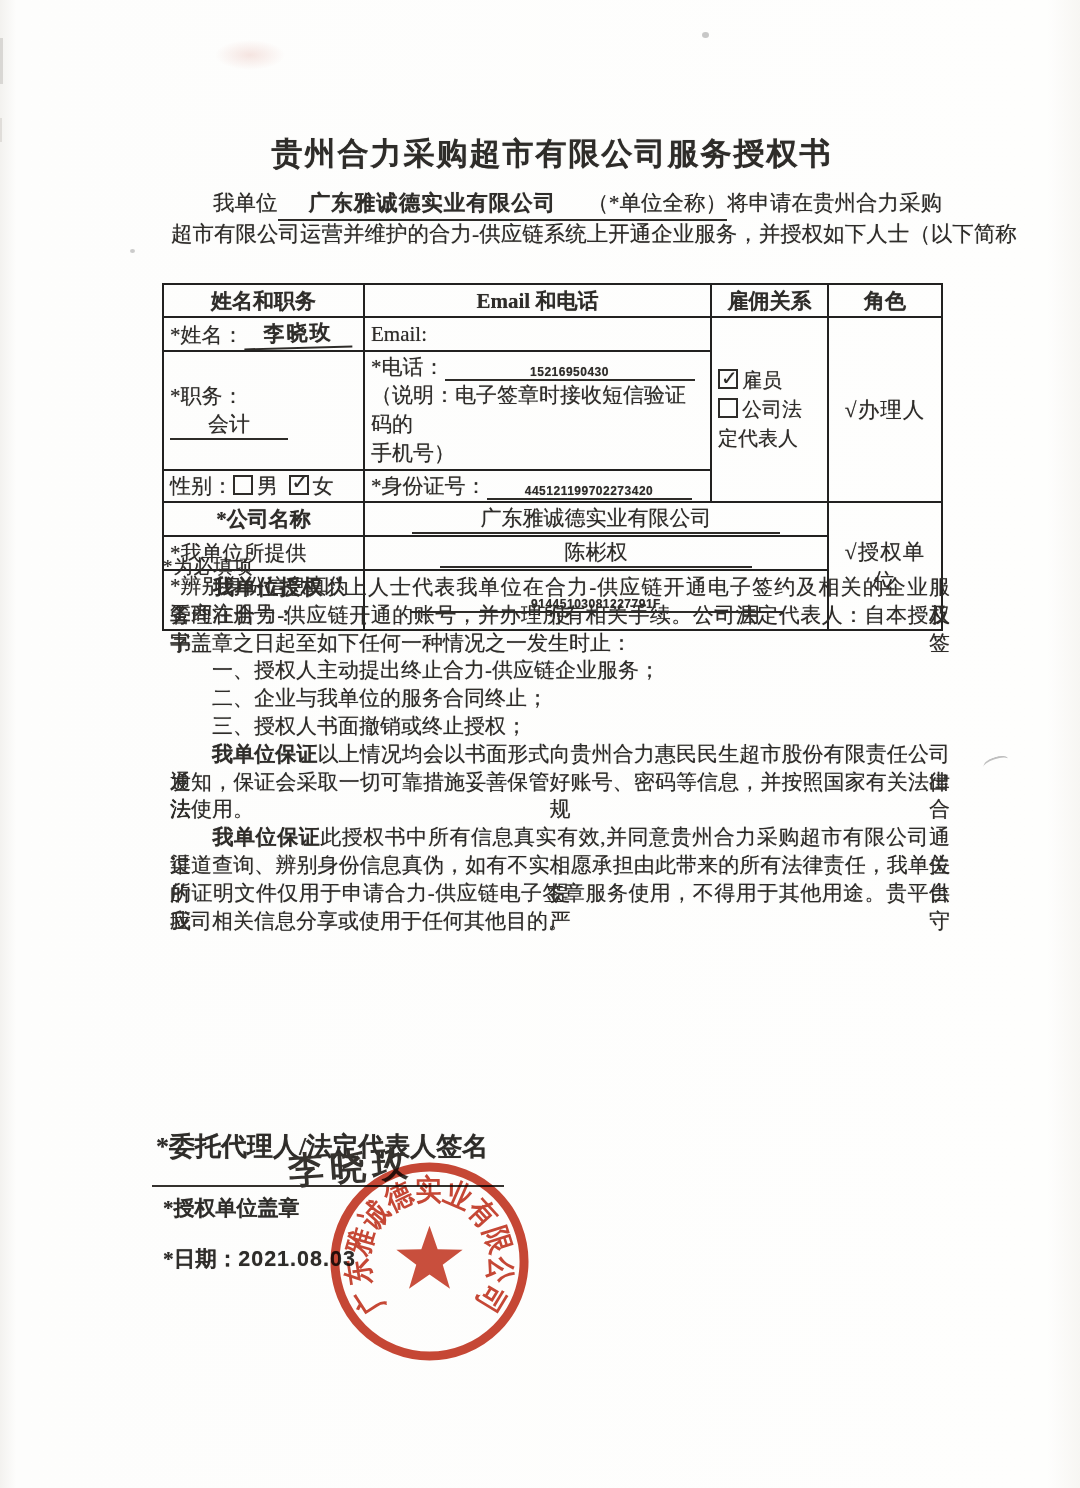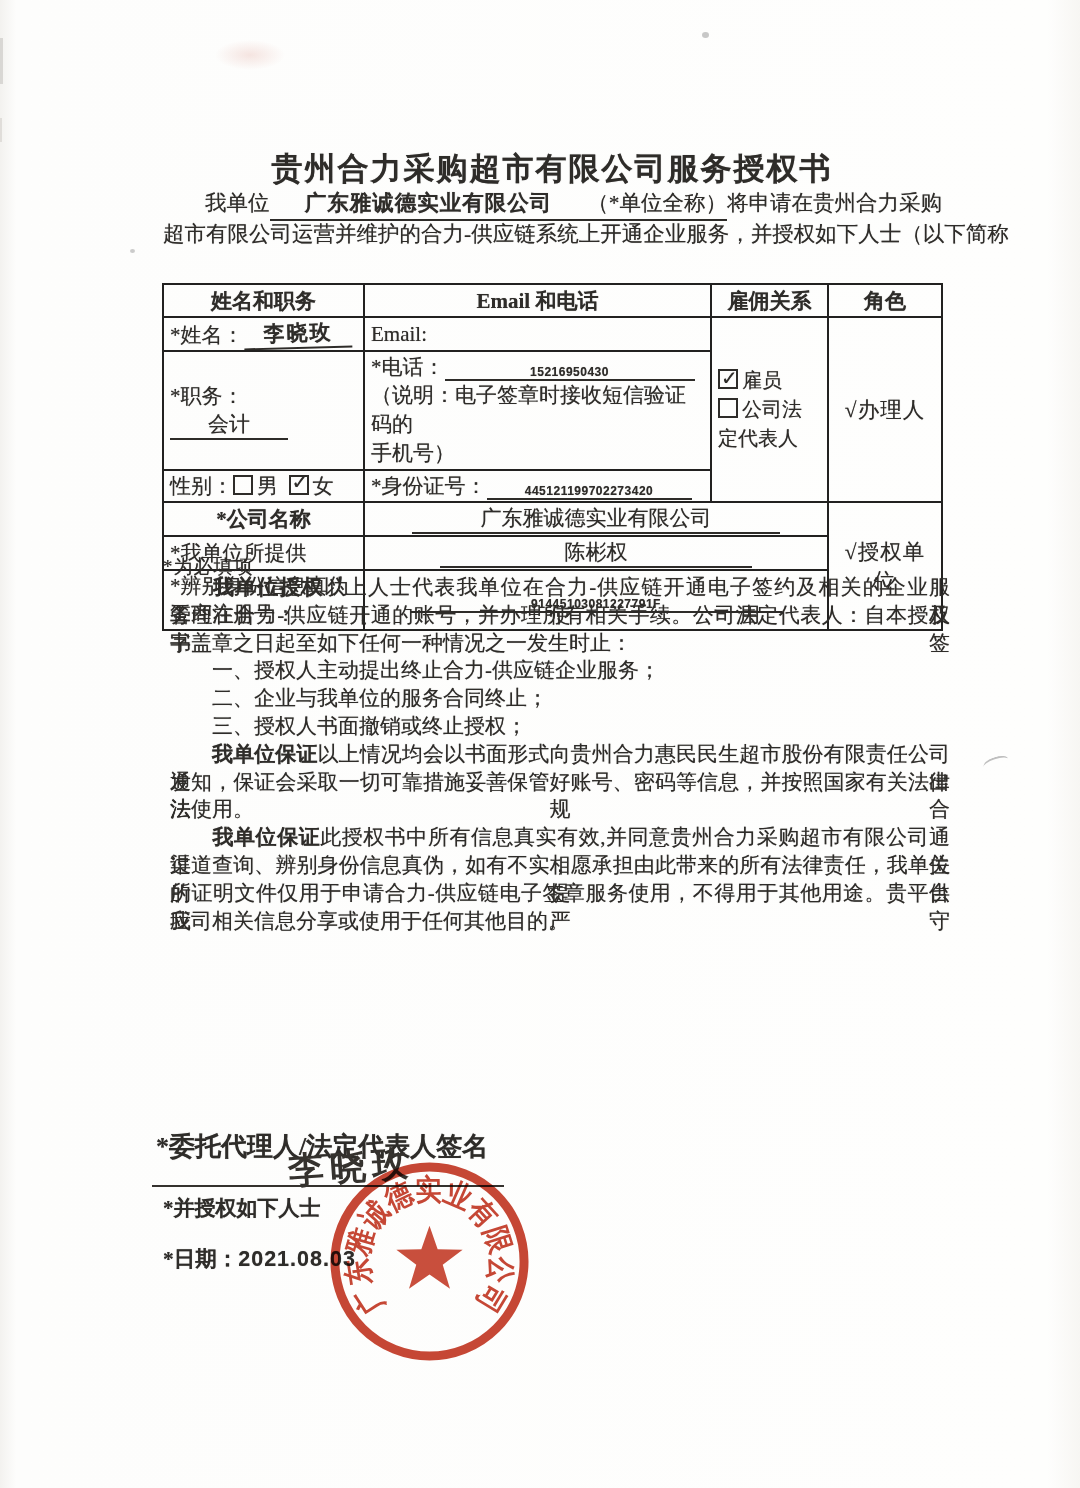--- a/index.html
+++ b/index.html
@@ -11,27 +11,27 @@
     background:
       linear-gradient(90deg,#f3f2ef 0%, #fdfdfc 1.5%, #fefefd 97%, #f7f6f3 100%),
       #fdfdfc;
     font-family:"Liberation Serif","DejaVu Serif",serif;
     color:#2e2c29;
   }
   .txt{ text-shadow:0 0 .7px rgba(45,42,40,.6); }
 
   
   .title{
-    position:absolute;left:163px;top:148px;width:778px;
+    position:absolute;left:163px;top:133px;width:778px;
     text-align:center;font-size:31px;font-weight:700;letter-spacing:2px;
   }
 
   
   .intro{position:absolute;left:163px;top:188px;width:779px;font-size:21.5px;}
-  .intro .iline{height:31px;line-height:31px;white-space:nowrap;}
+  .intro .iline{height:31px;line-height:31px;white-space:nowrap;margin-left:8px;}
   .intro .l1{display:flex;align-items:baseline;}
   .intro .ind{display:inline-block;width:42px;}
   .blank-fill{
     flex:1;text-align:center;border-bottom:2px solid #2e2c29;
     font-weight:700;letter-spacing:1px;
   }
   .ulined{border-bottom:2px solid #2e2c29;}
   .just{text-align:justify;text-align-last:justify;}
 
   
@@ -239,21 +239,21 @@
     <div class="bline short">法使用。</div>
     <div class="bline"><span class="ind2"></span><span class="bold">我单位保证</span><span>此授权书中所有信息真实有效,并同意贵州合力采购超市有限公司通过相关</span></div>
     <div class="bline">渠道查询、辨别身份信息真伪，如有不实，愿承担由此带来的所有法律责任，我单位所提供</div>
     <div class="bline">的证明文件仅用于申请合力-供应链电子签章服务使用，不得用于其他用途。贵平台应严守</div>
     <div class="bline short">我司相关信息分享或使用于任何其他目的。</div>
   </div>
 
   <div class="sig-label txt">*委托代理人/法定代表人签名</div>
   <div class="sig-hand">李晓玫</div>
   <div class="sig-line"></div>
-  <div class="seal-label txt">*并授权如下人士</div>
+  <div class="seal-label txt">*授权单位盖章</div>
   <div class="date-row txt">
     <span>*日期：</span><span class="num">2021.08.03</span>
   </div>
 
   <svg class="seal" viewBox="0 0 210 210">
     <circle cx="105" cy="105" r="95" fill="none" stroke-width="9" stroke="#c1331f"></circle>
     <defs>
       <path id="sealArc" d="M 61.2,148.8 A 62,62 0 1 1 148.8,148.8" fill="none"></path>
     </defs>
     <text font-size="30" font-weight="bold" letter-spacing="0" font-family="Liberation Serif, DejaVu Serif, serif" fill="#c1331f">

